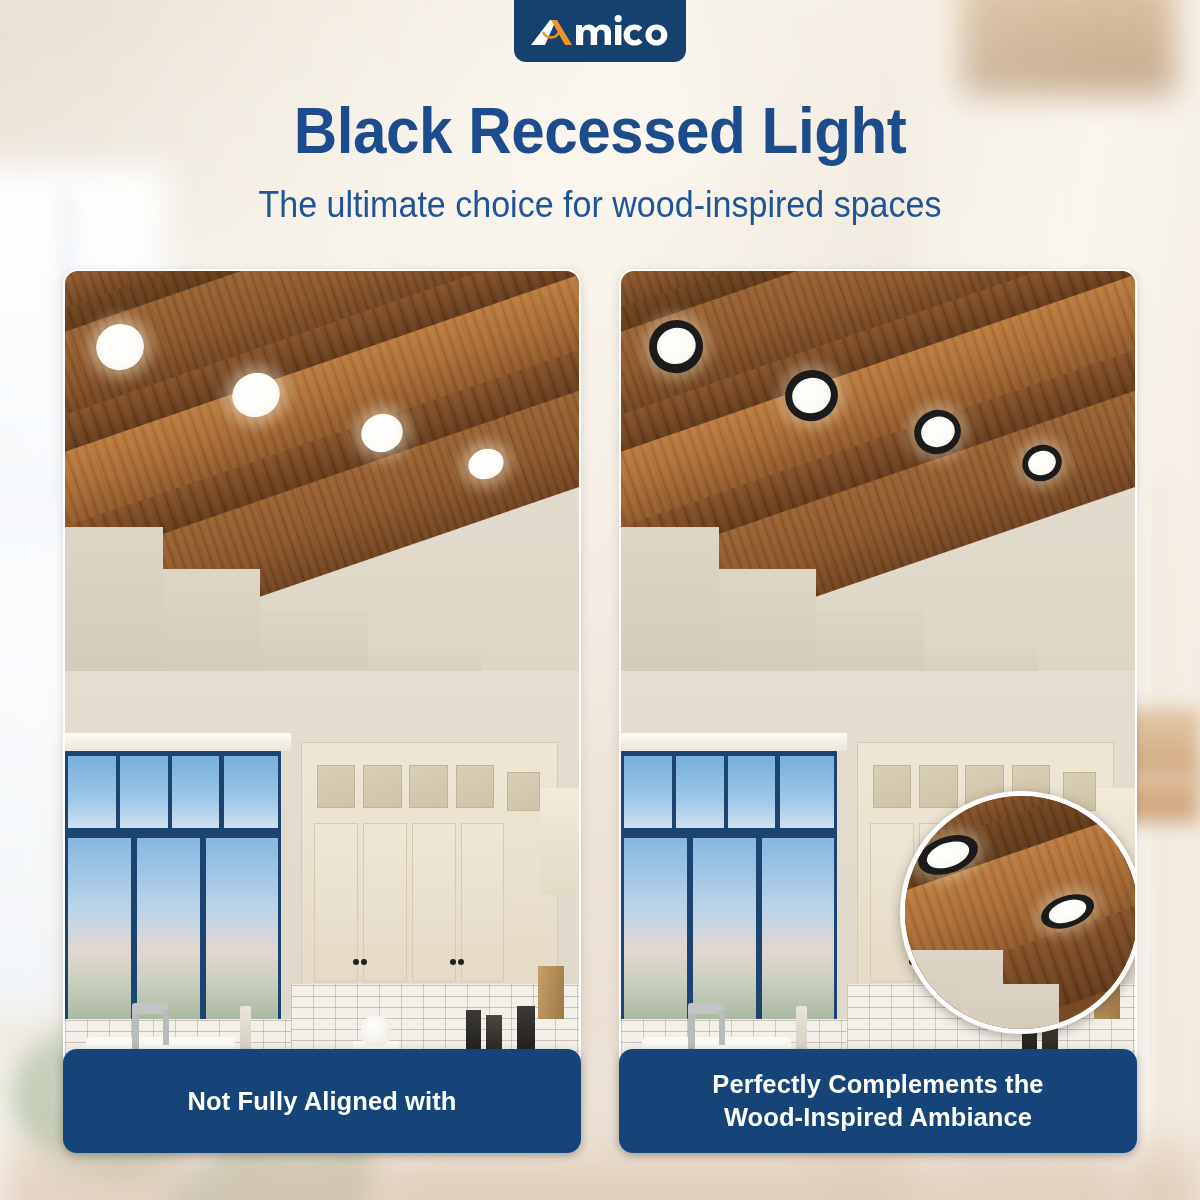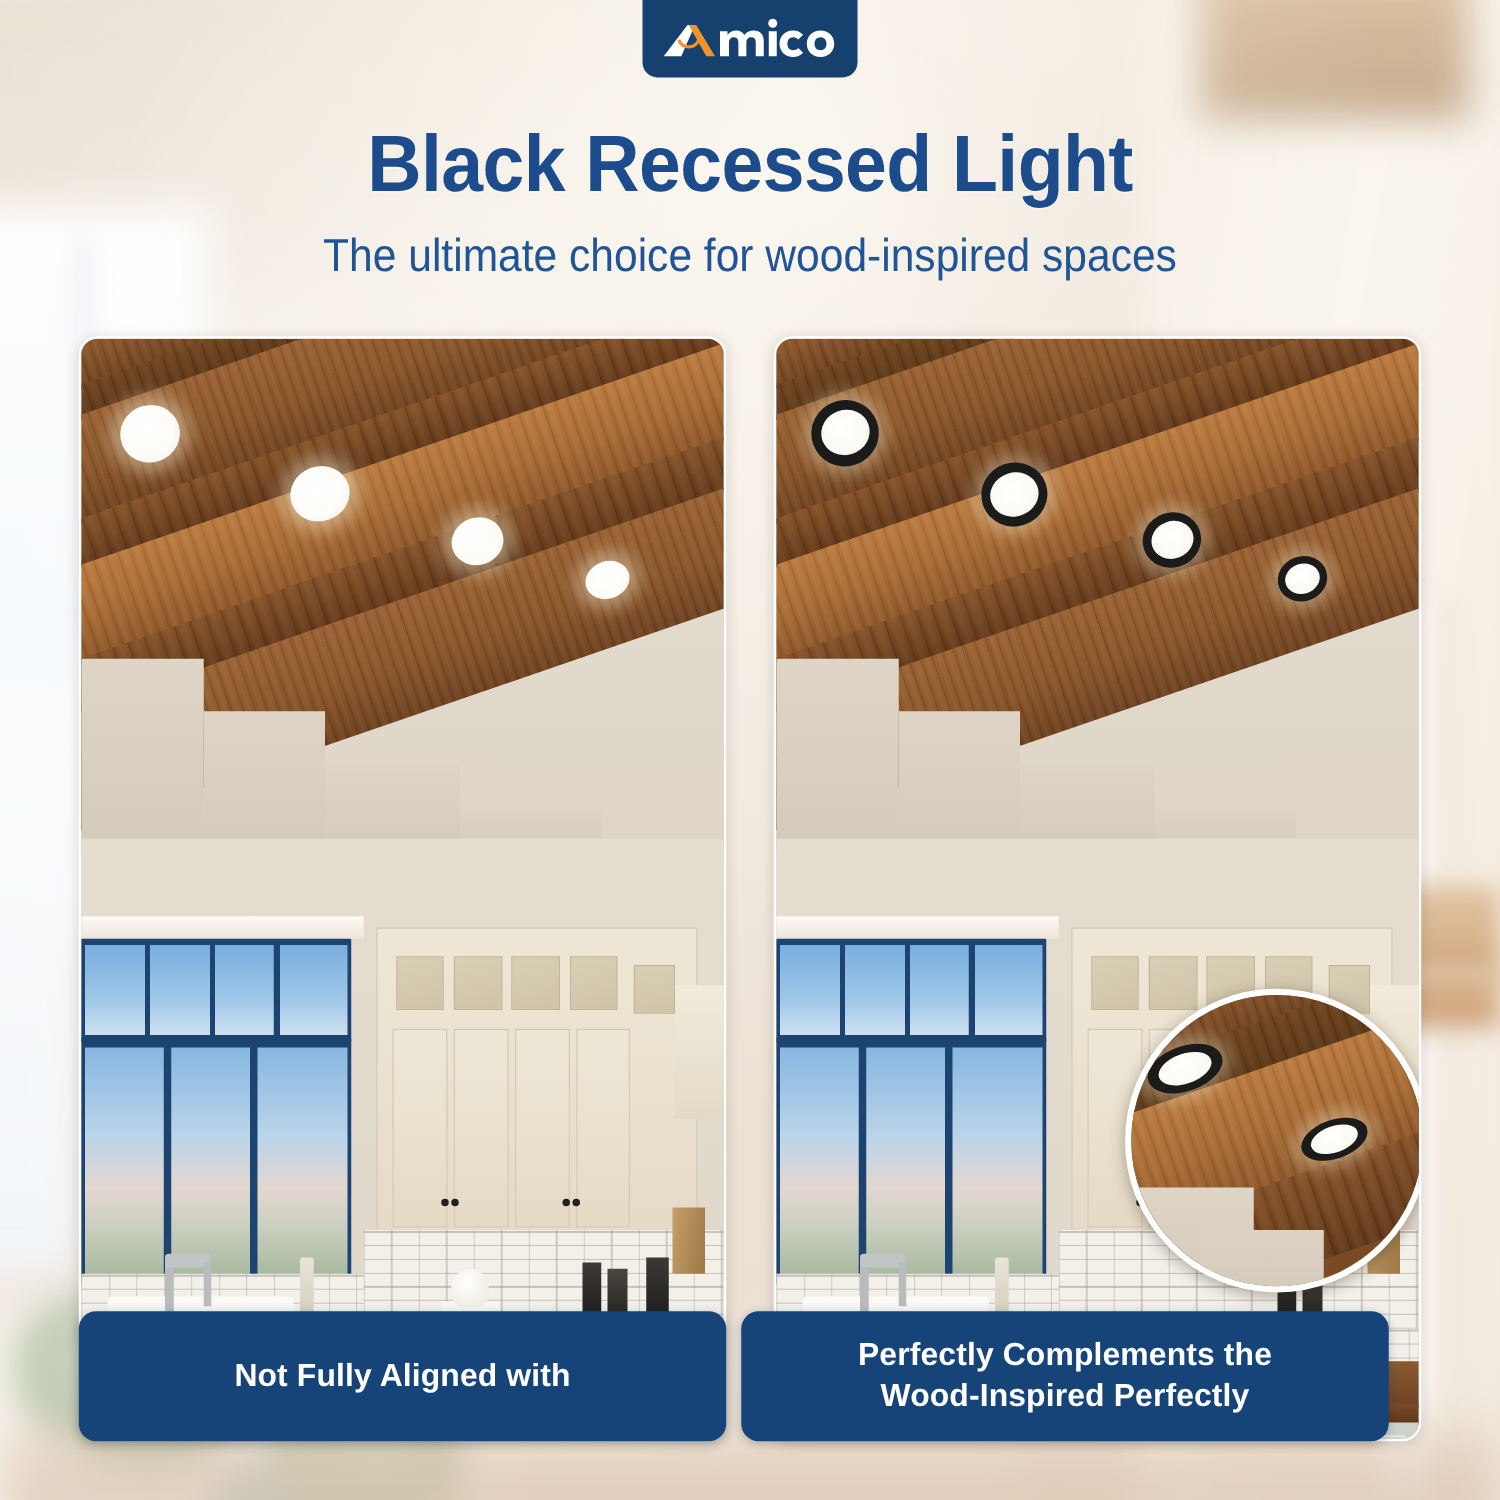--- a/index.html
+++ b/index.html
@@ -273,21 +273,21 @@
     background:#164479;
     border-radius:14px;
     display:flex; flex-direction:column;
     align-items:center; justify-content:center;
     color:#ffffff; font-weight:700; font-size:25.5px;
     line-height:1.28; text-align:center;
     letter-spacing:.1px;
     box-shadow:0 2px 8px rgba(20,40,70,.25);
   }
   #caption-left  { left:63px;  top:1049px; }
-  #caption-right { left:593px; top:1049px; }
+  #caption-right { left:619px; top:1049px; }
 </style>
 </head>
 <body>
 
 <div id="backdrop">
   <div class="bg-layer bg-base"></div>
   <div class="bg-layer bg-ceiling"></div>
   <div class="bg-layer bg-window"></div>
   <div class="bg-layer bg-window-mull"></div>
   <div class="bg-layer bg-window2"></div>
@@ -552,14 +552,14 @@
       </div>
     </div>
   </div>
 </div>
 
 <div class="caption" id="caption-left">
   <div>Not Fully Aligned with</div>
 </div>
 <div class="caption" id="caption-right">
   <div>Perfectly Complements the</div>
-  <div>Wood-Inspired Perfectly</div>
+  <div>Wood-Inspired Ambiance</div>
 </div>
 
 </body></html>

